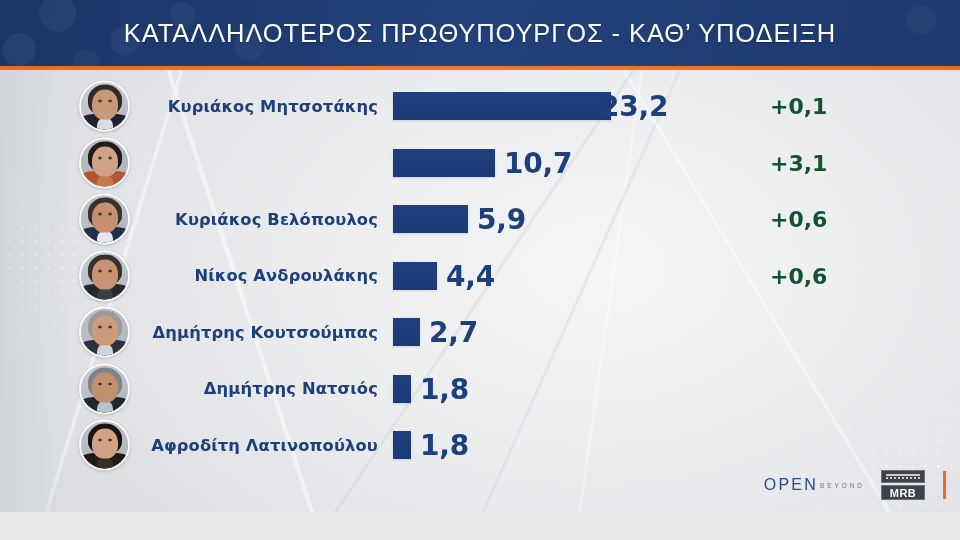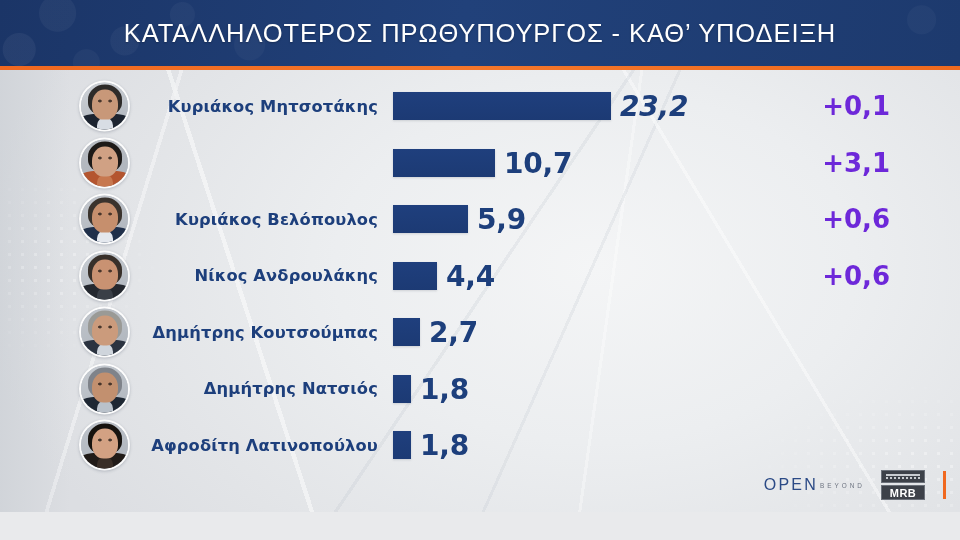--- a/index.html
+++ b/index.html
@@ -187,23 +187,23 @@
     white-space: nowrap;
     top: 50%;
     transform: translateY(-50%);
     font-family: "DejaVu Sans", "Liberation Sans", sans-serif;
   }
 
   .delta {
     position: absolute;
     left: 770px;
     width: 120px;
-    text-align: right;
-    color: #6d28d9;
-    font-size: 26px;
+    text-align: left;
+    color: #14532d;
+    font-size: 22px;
     font-weight: 700;
     white-space: nowrap;
     top: 50%;
     transform: translateY(-50%);
     font-family: "DejaVu Sans", "Liberation Sans", sans-serif;
   }
 
   
   .footer {
     position: absolute;
@@ -305,21 +305,21 @@
           <div class="face" style="background:linear-gradient(160deg,#cfd3d8 0%,#aeb4bc 100%)">
             <div class="body" style="width:58px;height:22px;background:#1d2430"></div>
             <div class="shirt" style="width:16px;height:16px;background:#d8dde4"></div>
             <div class="hair" style="top:2px;width:34px;height:30px;border-radius:50% 50% 38% 38%;background:#2e2b29"></div>
             <div class="head" style="top:7px;width:26px;height:30px;background:#c89879"></div>
             <div style="position:absolute;left:50%;transform:translateX(-50%);top:17px;width:18px;height:3px;background:radial-gradient(circle at 22% 50%, rgba(40,30,25,.8) 0 1.5px, transparent 1.8px),radial-gradient(circle at 78% 50%, rgba(40,30,25,.8) 0 1.5px, transparent 1.8px);"></div>
           </div>
         </div>
         <div class="name">Κυριάκος Μητσοτάκης</div>
         <div class="bar" style="width: 218px;"></div>
-        <div class="value" style="left: 620px; font-style: italic;">23,2</div>
+        <div class="value" style="left: 600px;">23,2</div>
         <div class="delta">+0,1</div>
       </div>
       <div class="row">
         <div class="avatar">
           <div class="face" style="background:linear-gradient(160deg,#b8bcc2 0%,#aeb4bc 100%)">
             <div class="body" style="width:58px;height:22px;background:#b4552f"></div>
             <div class="shirt" style="width:16px;height:16px;background:#c7784f"></div>
             <div class="hair" style="top:2px;width:34px;height:30px;border-radius:50% 50% 38% 38%;background:#1d1a18"></div>
             <div class="head" style="top:7px;width:26px;height:30px;background:#d0a184"></div>
             <div style="position:absolute;left:50%;transform:translateX(-50%);top:17px;width:18px;height:3px;background:radial-gradient(circle at 22% 50%, rgba(40,30,25,.8) 0 1.5px, transparent 1.8px),radial-gradient(circle at 78% 50%, rgba(40,30,25,.8) 0 1.5px, transparent 1.8px);"></div>

